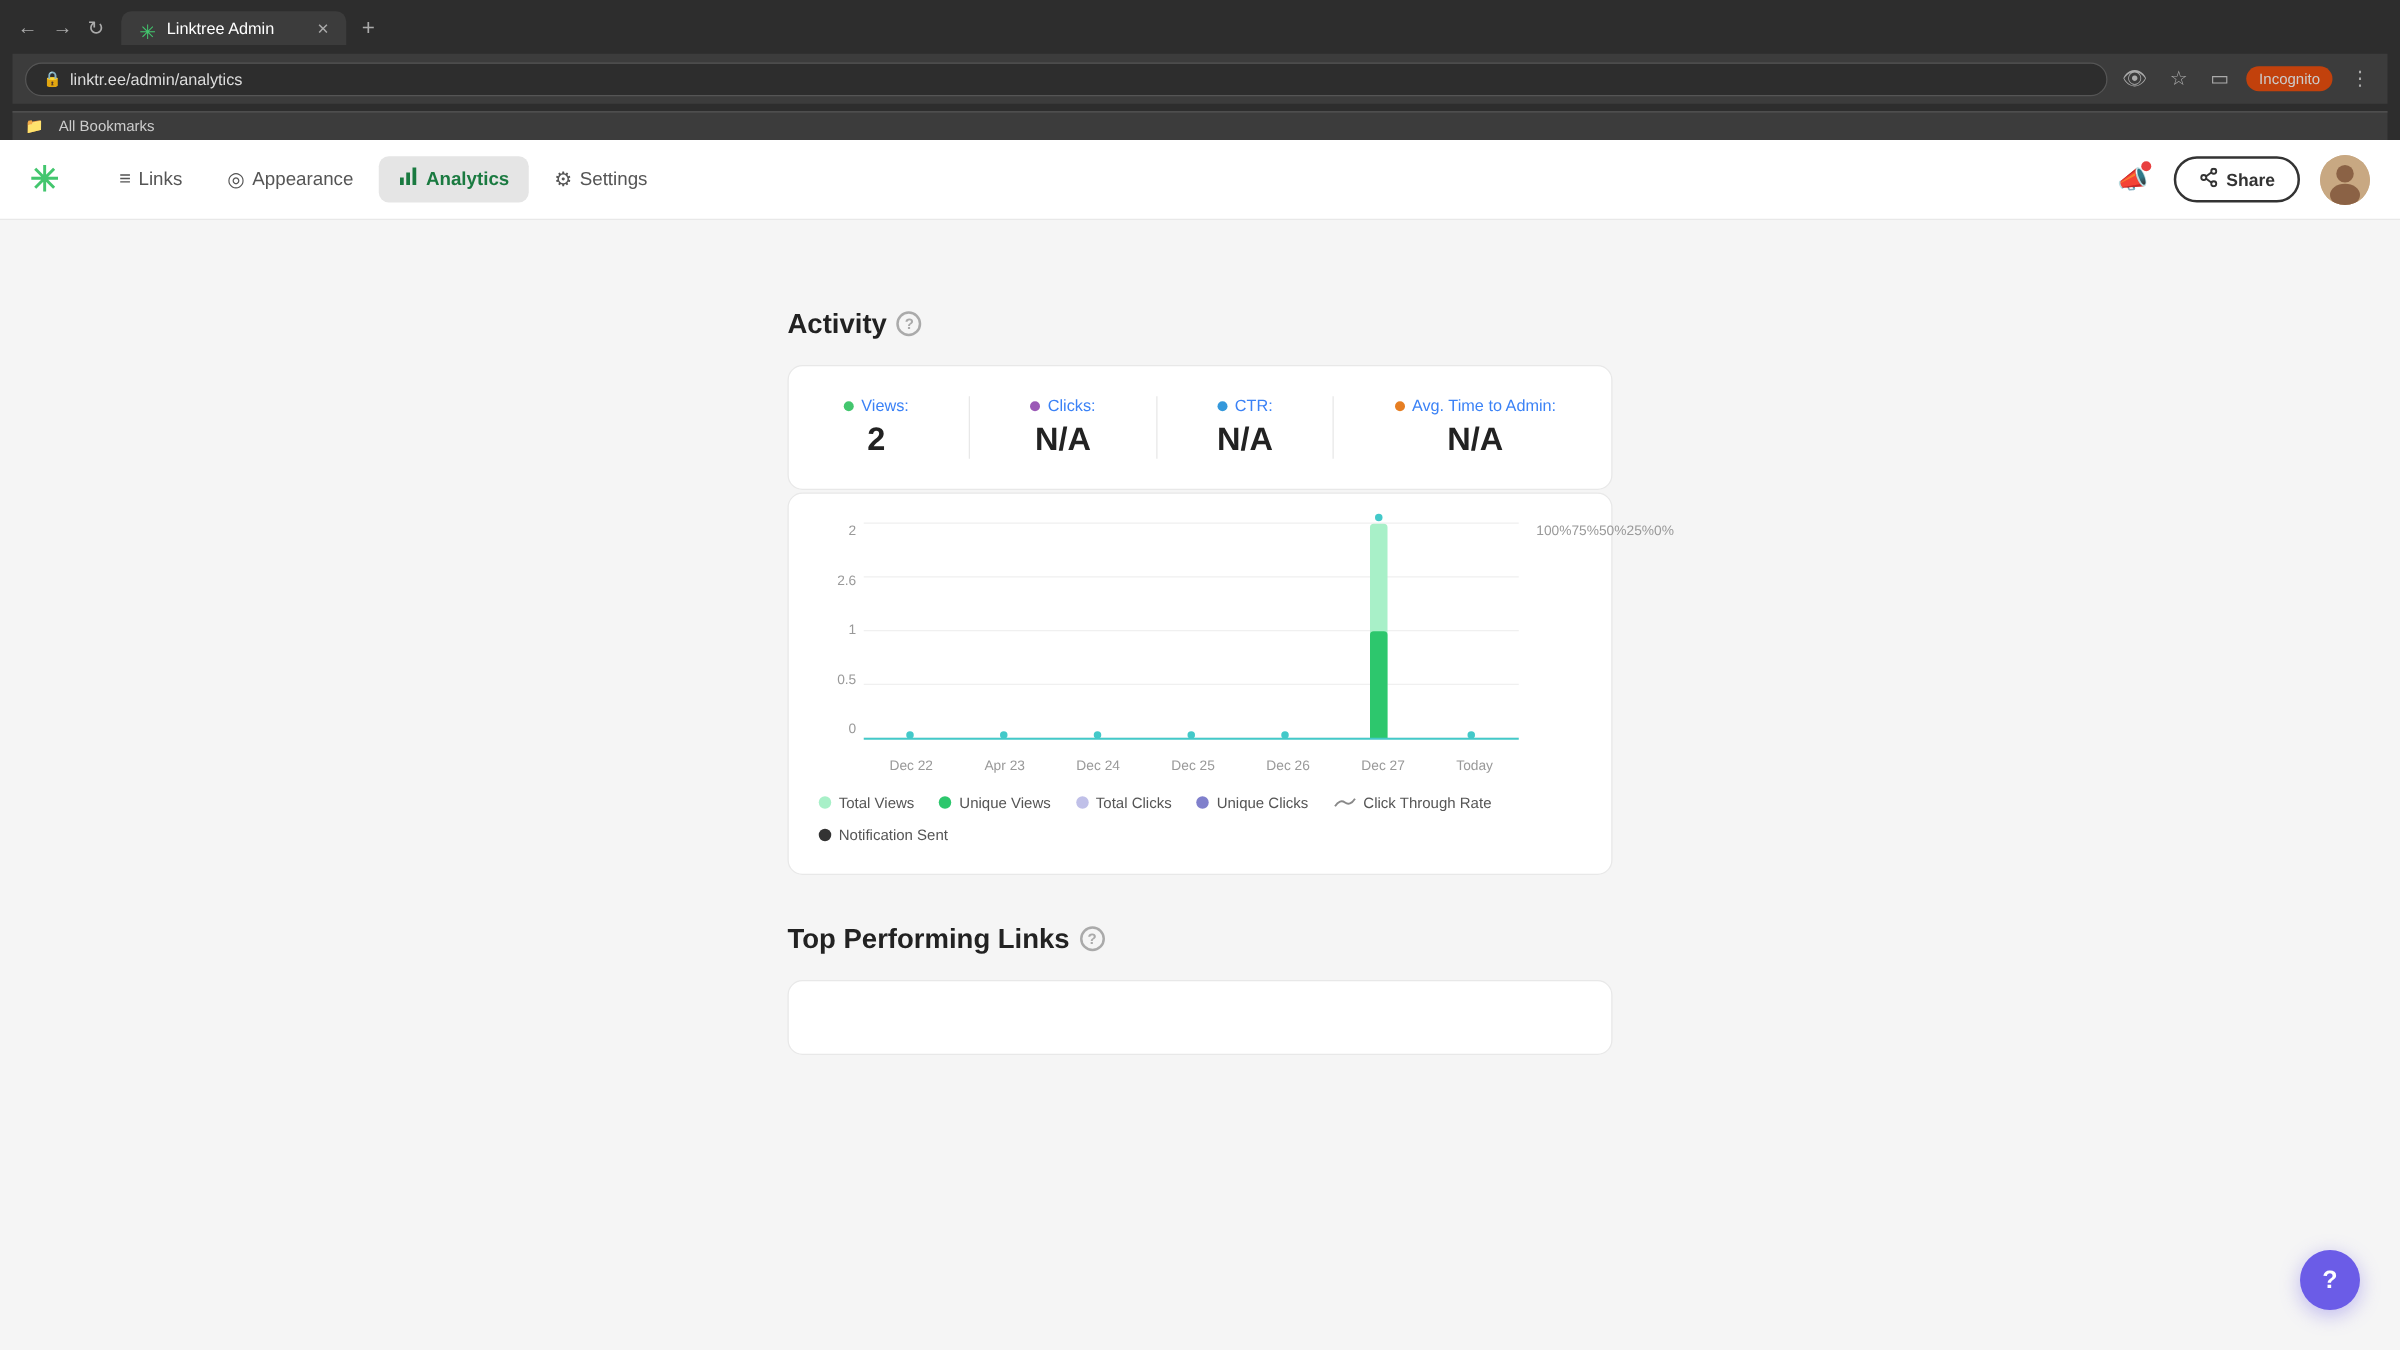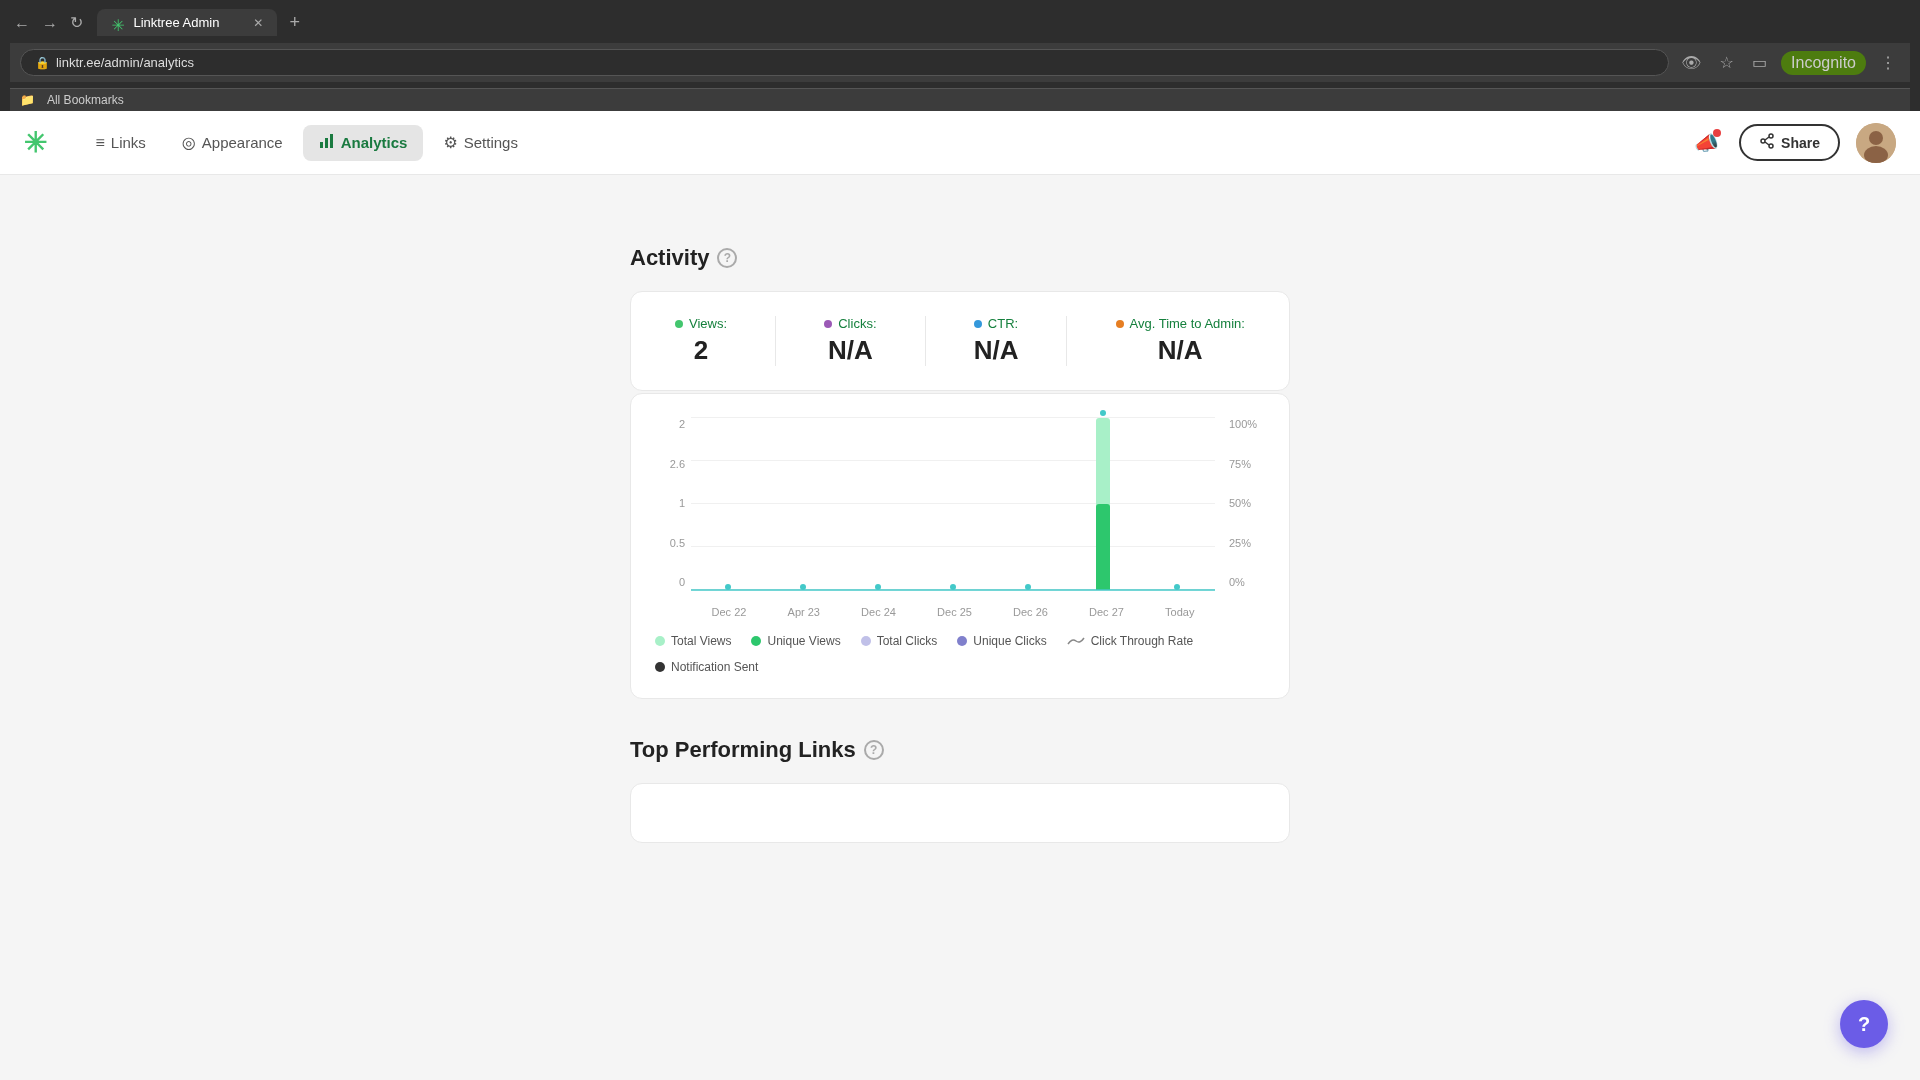--- a/index.html
+++ b/index.html
@@ -89,23 +89,23 @@
     }
     .toolbar-icon-btn {
       background: none;
       border: none;
       color: #aaa;
       font-size: 16px;
       cursor: pointer;
       padding: 4px;
     }
     .incognito-pill {
-      background: #4d7c0f;
+      background: #c2410c;
       color: #ccc;
-      font-size: 16px;
+      font-size: 12px;
       padding: 3px 10px;
       border-radius: 12px;
       cursor: pointer;
     }
     .bookmarks-bar {
       background: #3c3c3c;
       padding: 4px 10px;
       display: flex;
       align-items: center;
       gap: 8px;
@@ -260,21 +260,21 @@
       display: flex;
       flex-direction: column;
       align-items: center;
       gap: 4px;
     }
     .stat-label {
       display: flex;
       align-items: center;
       gap: 6px;
       font-size: 13px;
-      color: #15803d;
+      color: #3b82f6;
     }
     .stat-dot {
       width: 8px; height: 8px;
       border-radius: 50%;
     }
     .stat-value {
       font-size: 26px;
       font-weight: 700;
       color: #222;
     }
@@ -315,21 +315,20 @@
       color: #999;
       width: 30px;
       text-align: right;
     }
     .y-axis-right {
       position: absolute;
       right: 0;
       top: 0;
       bottom: 30px;
       display: flex;
-      flex-direction: column;
       justify-content: space-between;
       font-size: 11px;
       color: #999;
       width: 40px;
       text-align: left;
       padding-left: 4px;
     }
     .chart-inner {
       position: absolute;
       left: 36px;

